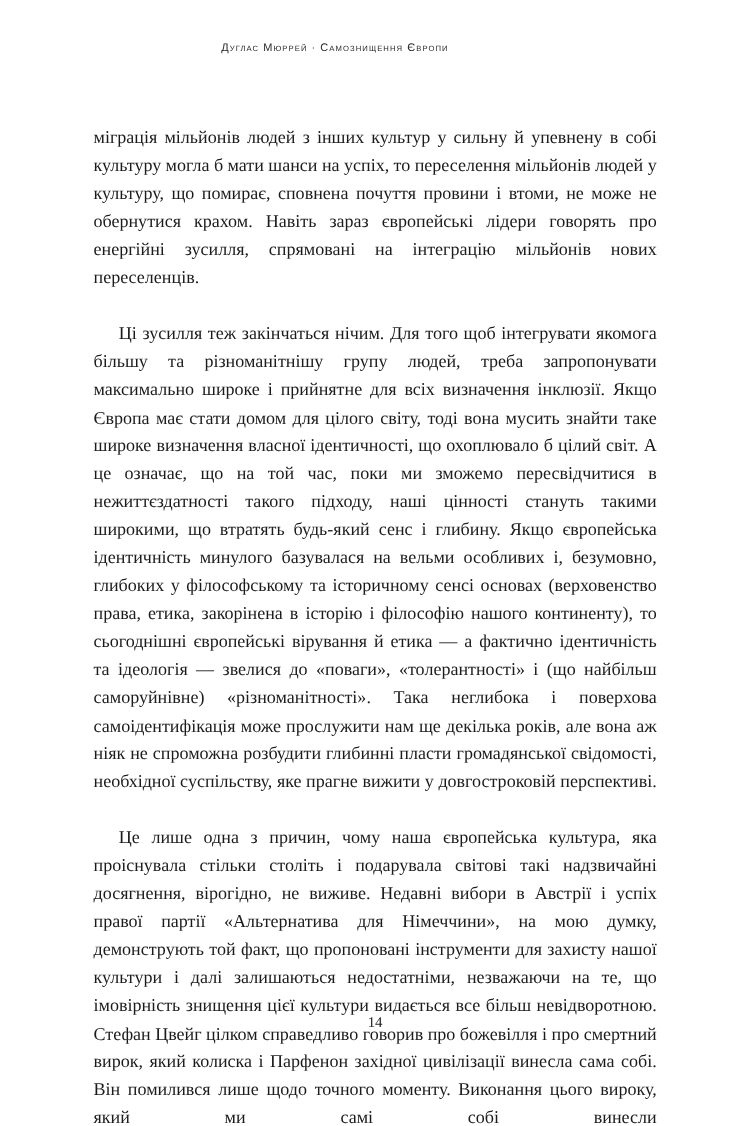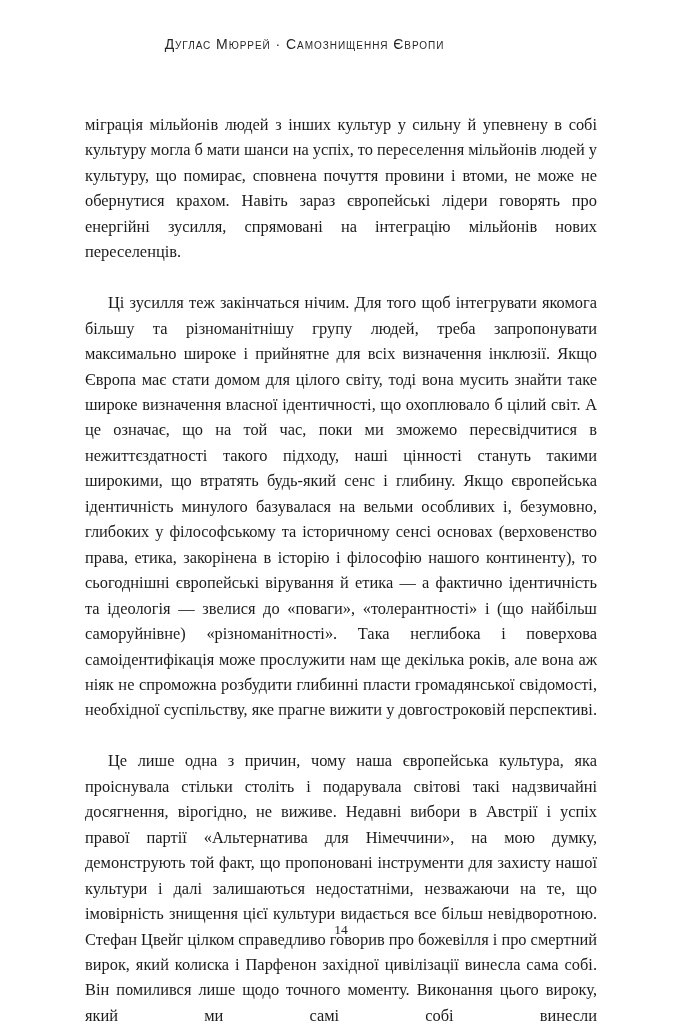--- a/index.html
+++ b/index.html
@@ -22,21 +22,21 @@
   }
 
   
   .running-head {
     position: absolute;
     top: 37px;
     left: 0;
     width: 609px;
     text-align: center;
     font-family: "Liberation Sans", "DejaVu Sans", sans-serif;
-    font-size: 14px;
+    font-size: 10px;
     line-height: 14px;
     letter-spacing: 0.95px;
     font-variant: small-caps;
     text-transform: none;
     color: #272727;
     white-space: nowrap;
   }
 
   
   .textblock {

